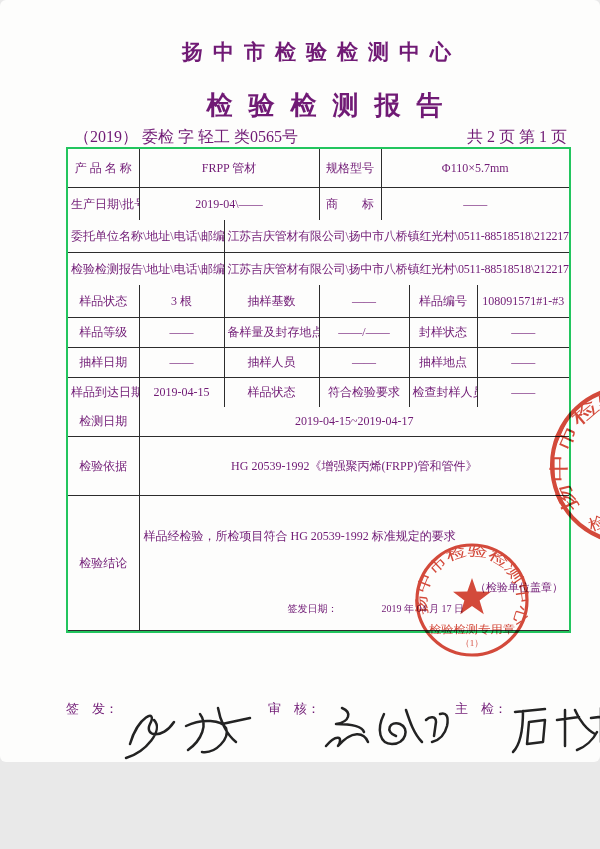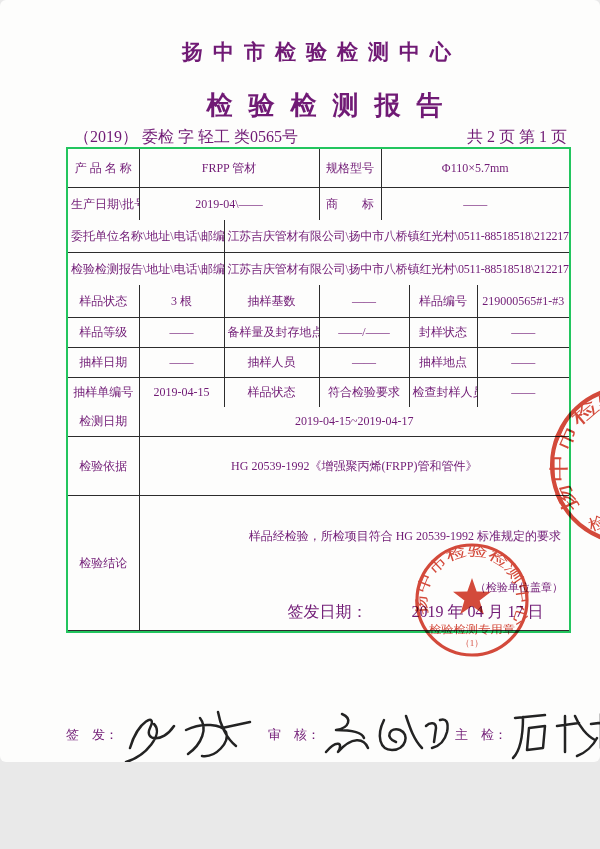--- a/index.html
+++ b/index.html
@@ -37,26 +37,26 @@
     font-size:12px; overflow:hidden; white-space:nowrap;
   }
   table.rpt td:last-child { border-right:none; }
   table.rpt tr.last td { border-bottom:none; }
   td.h36{height:36px} td.h30{height:30px} td.h27{height:27px}
   td.h56{height:56px} td.h132{height:132px} td.h38{height:38px}
   td.small { font-size:10.5px; letter-spacing:-0.2px; }
   td.left { text-align:left; padding-left:7px;margin-left:23px; }
   td.s11 { font-size:11px; }
   .concl-cell { position:relative; }
-  .concl-text { position:absolute; left:4px; top:32px; right:8px; text-align:right; font-size:12px; white-space:nowrap; }
+  .concl-text { position:absolute; left:4px; top:32px; right:8px; text-align:left; font-size:12px; white-space:nowrap; }
   .seal-hint { position:absolute; right:6px; top:84px; font-size:11px; }
-  .issue-line { position:absolute; left:148px; top:106px; font-size:16px; display:flex; gap:44px; white-space:nowrap; }
+  .issue-line { position:absolute; left:148px; top:106px; font-size:10px; display:flex; gap:44px; white-space:nowrap; }
   .sign-row {
     position:absolute; top:700px; left:0; width:501px; height:70px;
-    display:flex; align-items:center; white-space:nowrap;
+    display:flex; white-space:nowrap;
   }
   .sign-label { font-size:13px; flex:none; }
   .sig { flex:none; }
   .sig path { fill:none; stroke:#232323; stroke-width:2.5; stroke-linecap:round; stroke-linejoin:round; }
   .stamp { position:absolute; mix-blend-mode:multiply; opacity:0.92; }
   .stamp-main { left:412px; top:540px; }
   .stamp-partial { left:545px; top:380px; transform:rotate(-22deg); }
   .stamp text { font-family:"Liberation Serif","DejaVu Serif",serif; }
 </style>
 </head>
@@ -124,40 +124,40 @@
             <col style="width:68px">
             <col style="width:92px">
           </colgroup>
         <tbody>
         <tr>
           <td class="h30">样品状态</td>
           <td>3 根</td>
           <td>抽样基数</td>
           <td>——</td>
           <td>样品编号</td>
-          <td class="s11">219000565#1-#3</td>
+          <td class="s11">108091571#1-#3</td>
         </tr>
         <tr>
           <td class="h27">样品等级</td>
           <td>——</td>
           <td class="s11">备样量及封存地点</td>
           <td>——/——</td>
           <td>封样状态</td>
           <td>——</td>
         </tr>
         <tr>
           <td class="h27">抽样日期</td>
           <td>——</td>
           <td>抽样人员</td>
           <td>——</td>
           <td>抽样地点</td>
           <td>——</td>
         </tr>
         <tr class="last">
-          <td class="h27 s11">抽样单编号</td>
+          <td class="h27 s11">样品到达日期</td>
           <td>2019-04-15</td>
           <td>样品状态</td>
           <td>符合检验要求</td>
           <td class="s11">检查封样人员</td>
           <td>——</td>
         </tr>
       </tbody>
         </table>
 
       <table class="rpt">

